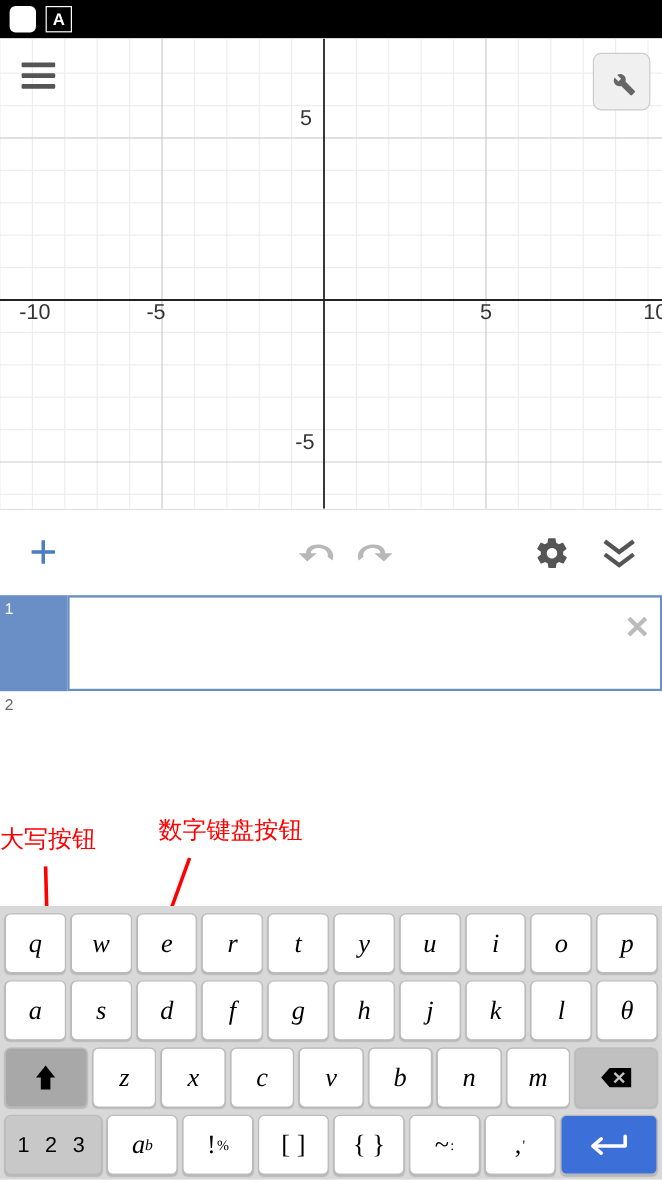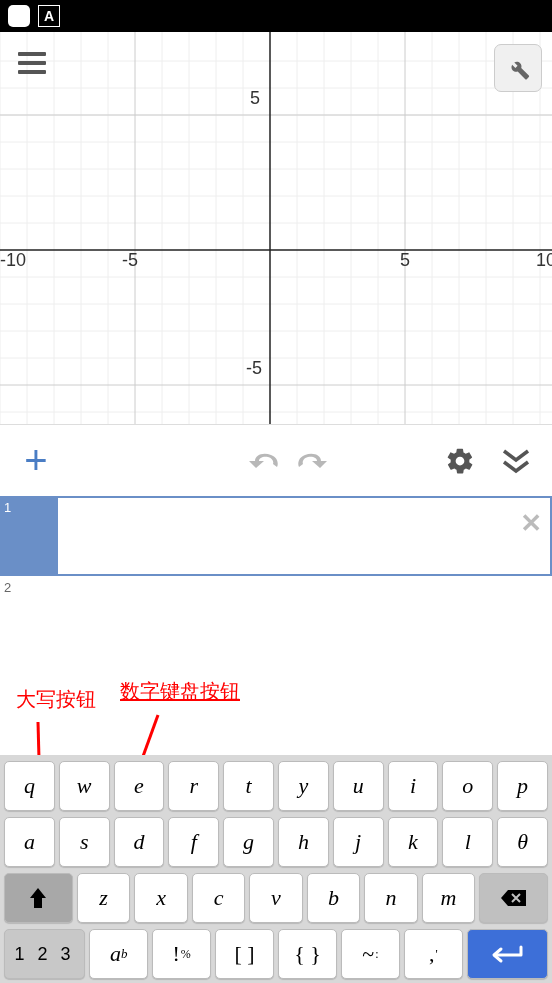--- a/index.html
+++ b/index.html
@@ -112,21 +112,21 @@
         <line x1="405" y1="0" x2="405" y2="392"></line>
       <line x1="0" y1="83" x2="552" y2="83"></line>
         <line x1="0" y1="353" x2="552" y2="353"></line>
     </g>
 
     <line x1="270" y1="0" x2="270" y2="392" stroke="#222" stroke-width="1.5"></line>
     <line x1="0" y1="218" x2="552" y2="218" stroke="#222" stroke-width="1.5"></line>
   </svg>
   <div class="axis-label" style="left:250px; top:56px;">5</div>
   <div class="axis-label" style="left:246px; top:326px;">-5</div>
-  <div class="axis-label" style="left:0px; top:218px;">-10</div>
+  <div class="axis-label" style="left:16px; top:218px;">-10</div>
   <div class="axis-label" style="left:122px; top:218px;">-5</div>
   <div class="axis-label" style="left:400px; top:218px;">5</div>
   <div class="axis-label" style="left:524px; top:218px;margin-left:12px;">10</div>
 
   <div class="menu-btn">
     <span></span>
       <span></span>
       <span></span>
   </div>
   <div class="wrench-btn">
@@ -166,22 +166,22 @@
     <div class="expr-num">1</div>
     <div class="expr-input">
       <span class="expr-close">✕</span>
     </div>
   </div>
   <div class="expr-row">
     <div class="expr-num">2</div>
     <div class="expr-input"></div>
   </div>
 
-  <div class="annotation" style="left:16px; top:190px;text-align:center;">大写按钮</div>
-  <div class="annotation" style="left:120px; top:182px;text-decoration:underline;">数字键盘按钮</div>
+  <div class="annotation" style="left:0; top:190px;text-align:center;">大写按钮</div>
+  <div class="annotation" style="left:132px; top:182px;">数字键盘按钮</div>
 </div>
 
 <svg class="arrow-svg" style="left:0; top:680px;" width="200" height="290">
   <defs>
     <marker id="ah" markerWidth="10" markerHeight="10" refX="8" refY="3" orient="auto">
       <path d="M0,0 L0,6 L9,3 z" fill="#ff0000"></path>
     </marker>
   </defs>
   <line x1="38" y1="42" x2="42" y2="190" stroke="#ff0000" stroke-width="3" marker-end="url(#ah)"></line>
   <line x1="158" y1="35" x2="80" y2="250" stroke="#ff0000" stroke-width="3" marker-end="url(#ah)"></line>

